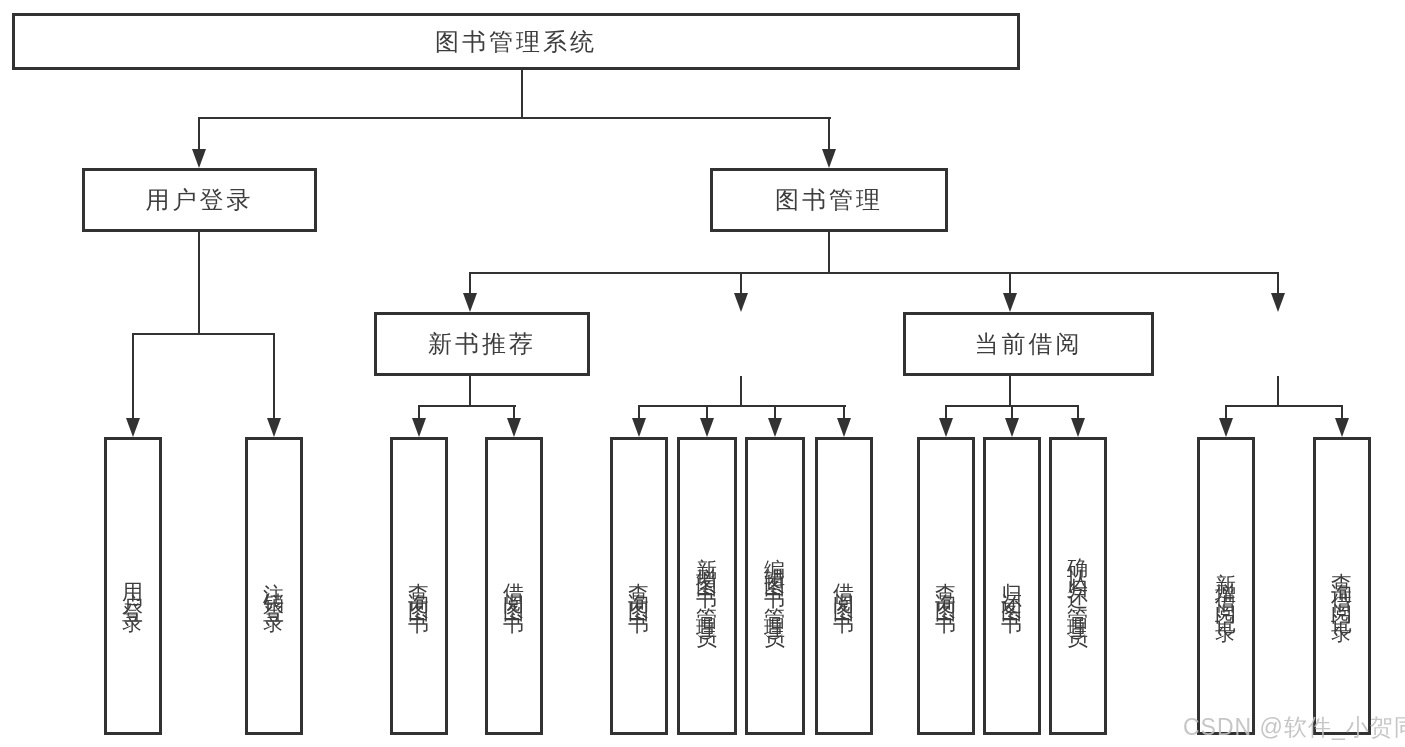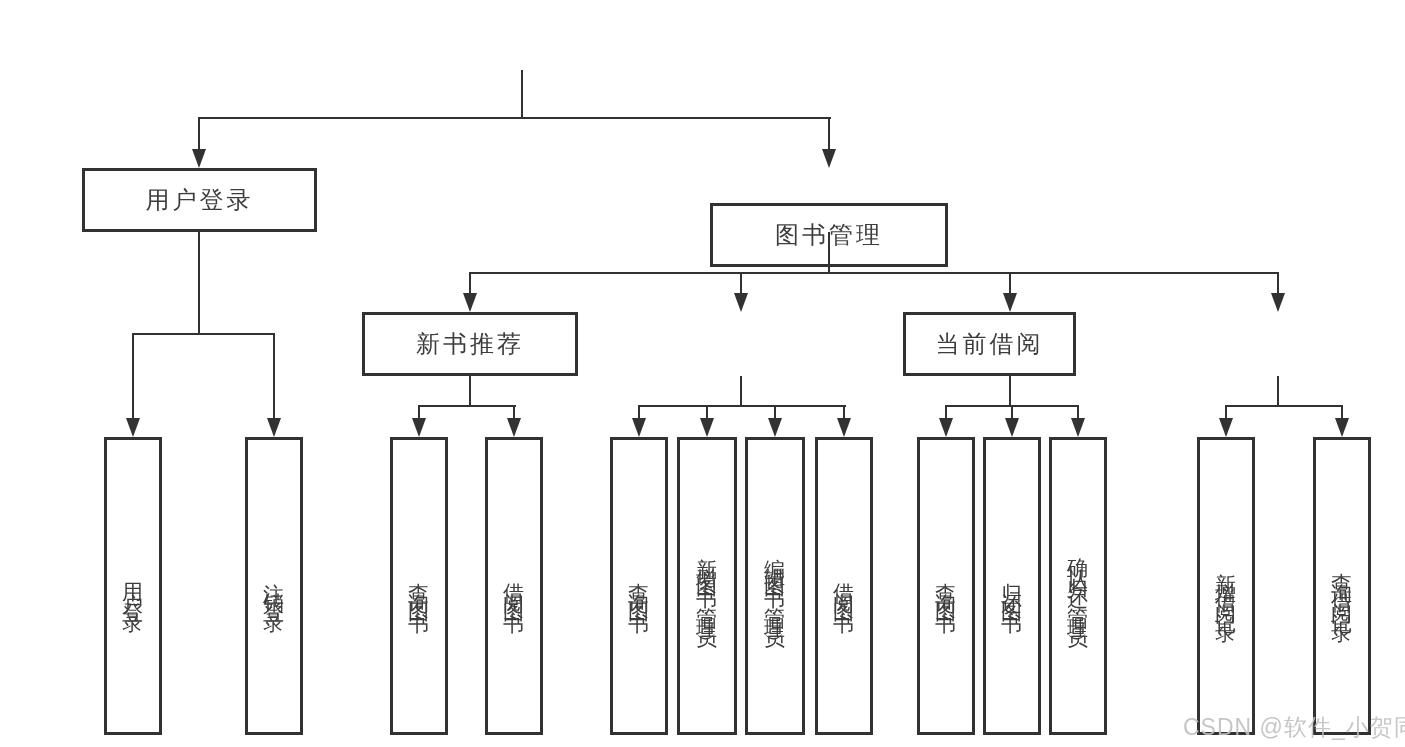--- a/index.html
+++ b/index.html
@@ -61,32 +61,35 @@
     opacity: 0.9;
     z-index: 5;
     white-space: nowrap;
   }
 </style>
 </head>
 <body>
 
 <div class="stage">
 
+  <div class="node hnode" style="left:12px; top:13px; width:1008px; height:57px;">
+    <span>图书管理系统</span>
+  </div>
 
   <div class="vl" style="left:521px; top:70px; height:48px;"></div>
   <div class="hl" style="left:198px; top:117px; width:633px;"></div>
   <div class="vl" style="left:198px; top:117px; height:34px;"></div>
   <div class="arrow" style="left:192px; top:149px;"></div>
   <div class="vl" style="left:828px; top:117px; height:34px;"></div>
   <div class="arrow" style="left:822px; top:149px;"></div>
 
   <div class="node hnode" style="left:82px; top:168px; width:235px; height:64px;">
     <span>用户登录</span>
   </div>
-  <div class="node hnode" style="left:710px; top:168px; width:238px; height:64px;margin-top:35px;">
+  <div class="node hnode" style="left:710px; top:168px; width:238px; height:64px;">
     <span>图书管理</span>
   </div>
 
   <div class="vl" style="left:198px; top:232px; height:102px;"></div>
   <div class="hl" style="left:132px; top:333px; width:143px;"></div>
   <div class="vl" style="left:132px; top:333px; height:87px;"></div>
   <div class="vl" style="left:273px; top:333px; height:87px;"></div>
   <div class="arrow" style="left:126px; top:418px;"></div>
   <div class="arrow" style="left:267px; top:418px;"></div>
 
@@ -94,24 +97,24 @@
   <div class="hl" style="left:469px; top:272px; width:810px;"></div>
   <div class="vl" style="left:469px; top:272px; height:23px;"></div>
   <div class="vl" style="left:740px; top:272px; height:23px;"></div>
   <div class="vl" style="left:1009px; top:272px; height:23px;"></div>
   <div class="vl" style="left:1277px; top:272px; height:23px;"></div>
   <div class="arrow" style="left:463px; top:293px;"></div>
   <div class="arrow" style="left:734px; top:293px;"></div>
   <div class="arrow" style="left:1003px; top:293px;"></div>
   <div class="arrow" style="left:1271px; top:293px;"></div>
 
-  <div class="node hnode" style="left:362px; top:312px; width:216px; height:64px;">
+  <div class="node hnode" style="left:374px; top:312px; width:216px; height:64px;">
     <span>新书推荐</span>
   </div>
-  <div class="node hnode" style="left:903px; top:312px; width:173px; height:64px;">
+  <div class="node hnode" style="left:903px; top:312px; width:251px; height:64px;">
     <span>当前借阅</span>
   </div>
 
   <div class="vl" style="left:469px; top:376px; height:31px;"></div>
   <div class="vl" style="left:740px; top:376px; height:31px;"></div>
   <div class="vl" style="left:1009px; top:376px; height:31px;"></div>
   <div class="vl" style="left:1277px; top:376px; height:31px;"></div>
 
   <div class="hl" style="left:418px; top:405px; width:98px;"></div>
   <div class="hl" style="left:638px; top:405px; width:208px;"></div>

